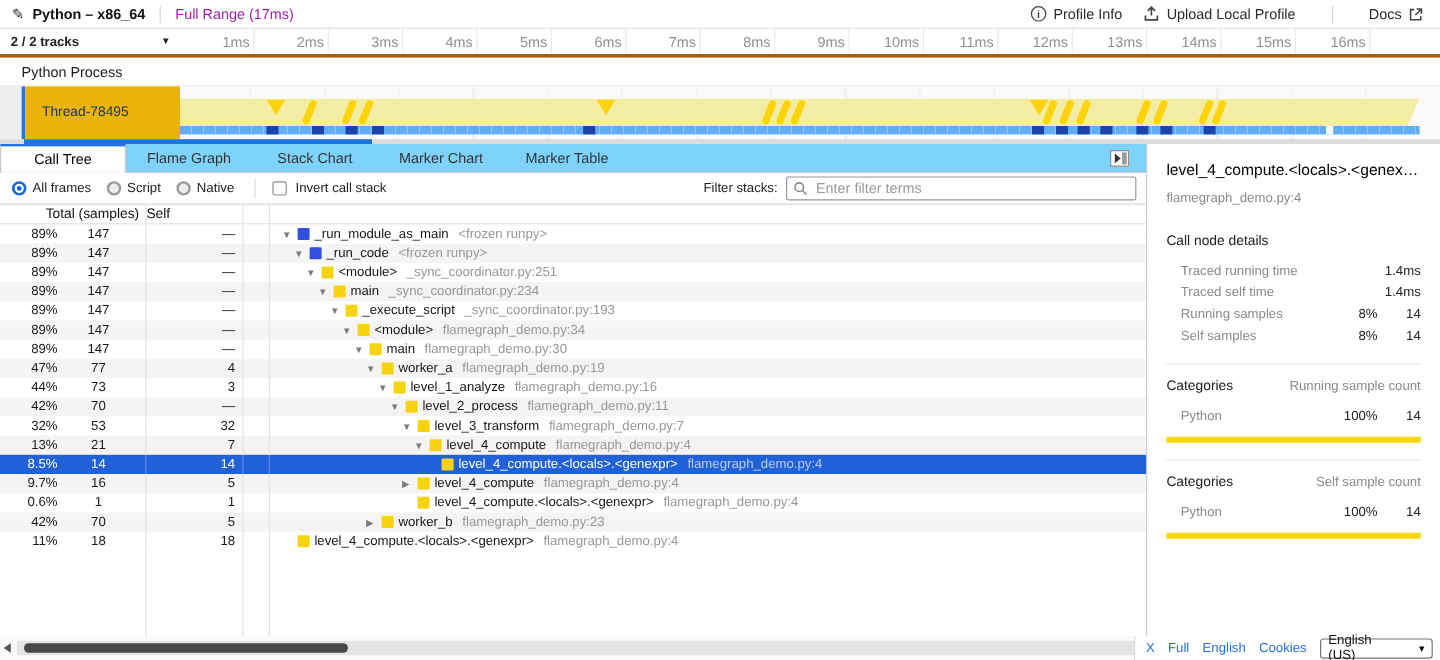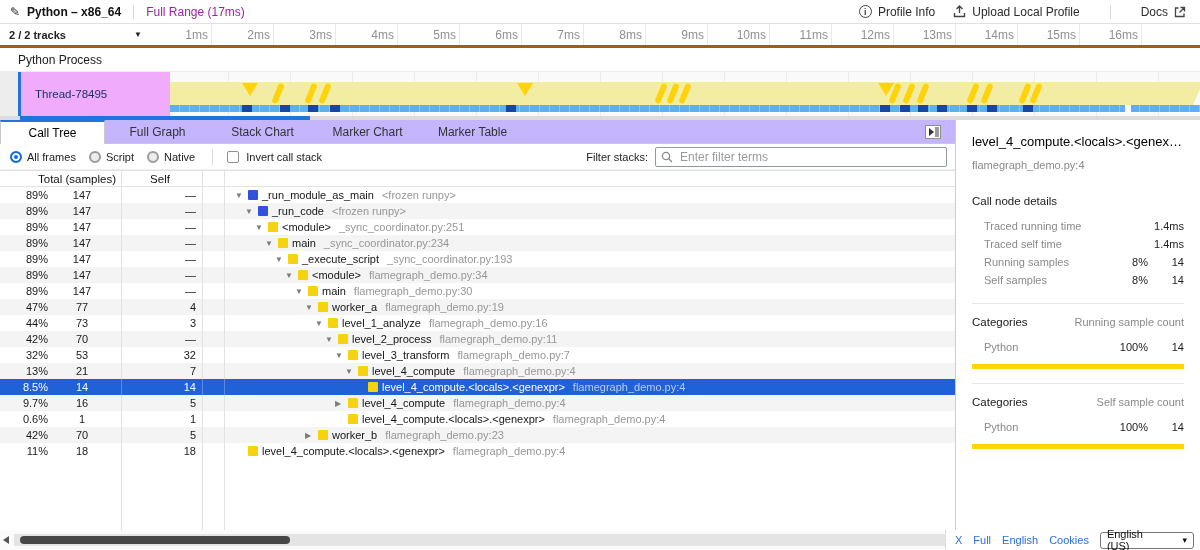--- a/index.html
+++ b/index.html
@@ -21,36 +21,36 @@
   .tracks-btn{width:150px;display:flex;align-items:center;padding-left:9px;font-weight:bold;font-size:11px;color:#222}
   .tracks-btn .dd{margin-left:auto;margin-right:8px;font-size:8px;color:#222}
   .ticks{flex:1;display:flex;overflow:hidden}
   .tick{width:62px;flex:none;border-right:1px solid #e9e9e9;color:#909090;font-size:12px;display:flex;align-items:center;justify-content:flex-end;padding-right:3px}
 
   
   .process-row{height:24px;display:flex;align-items:center;padding-left:18px;border-bottom:1px solid #ececec;font-size:12px;color:#1b1b1b}
   .thread-row{height:44px;display:flex}
   .gutter{width:18px;background:#ededed}
   .accent{width:3px;background:#2074df}
-  .thread-label{width:149px;background:#f0abfc;display:flex;align-items:center;padding-left:14px;font-size:11.5px;color:#15325d}
+  .thread-label{width:129px;background:#eab308;display:flex;align-items:center;padding-left:14px;font-size:11.5px;color:#15325d}
   .canvas{flex:1;position:relative;background:#fafafa;background-image:repeating-linear-gradient(to right,transparent 0 61px,#ececec 61px 62px);background-position:-3px 0}
   .band{position:absolute;left:0;top:10px;width:1033px;height:23px;background:#f2eda2;clip-path:polygon(0 0,100% 0,calc(100% - 10px) 100%,0 100%)}
   .m-tri{position:absolute;top:1px;width:16px;height:13px;background:#ffd30b;clip-path:polygon(0 0,100% 0,50% 100%)}
   .m-sl{position:absolute;top:1px;width:6px;height:21px;background:#ffd30b;border-radius:3px;transform:rotate(22deg)}
   .strip{position:absolute;left:0;top:33px;width:1033px;height:7px;background:repeating-linear-gradient(to right,#5fadf2 0 9px,#8fc6f8 9px 10px)}
   .navy{position:absolute;top:0;width:10px;height:7px;background:#1b44aa}
   .strip-gap{position:absolute;top:0;width:6px;height:7px;background:#fafafa;left:955px}
   .tl-scroll{height:4px;background:#dcdcdc;position:relative}
   .tl-thumb{position:absolute;left:20px;width:290px;height:4px;background:#2074df}
 
   
   .main{display:flex;height:410px}
   .left{width:955px;display:flex;flex-direction:column}
 
-  .tabbar{height:24px;background:#c4b5fd;border-bottom:1px solid #c9c9c9;display:flex;align-items:stretch}
+  .tabbar{height:24px;background:#7dd3fc;border-bottom:1px solid #c9c9c9;display:flex;align-items:stretch}
   .tab{width:105px;display:flex;align-items:center;justify-content:center;font-size:12px;color:#333;cursor:pointer}
   .tab.active{background:#fff;border-top:2px solid #2074df;border-left:1px solid #c9c9c9;border-right:1px solid #c9c9c9;margin-bottom:-1px;color:#000}
   .sb-toggle{margin-left:auto;margin-right:14px;align-self:center;width:16px;height:14px;border:1px solid #8d8d8d;background:#fcfcfc;position:relative;display:flex;align-items:center}
   .sb-toggle .tri{width:0;height:0;border-left:5px solid #333;border-top:4px solid transparent;border-bottom:4px solid transparent;margin-left:3px}
   .sb-toggle .bar{position:absolute;right:1px;top:1px;bottom:1px;width:4px;background:#9a9a9a}
 
   .controls{height:26px;display:flex;align-items:center;padding-left:10px;border-bottom:1px solid #eee}
   .radio{display:flex;align-items:center;margin-right:13px;gap:5px;color:#222}
   .rdot{width:12px;height:12px;border-radius:50%;flex:none}
   .rdot.on{background:#1669d8;border:2px solid #1669d8;box-shadow:inset 0 0 0 2px #fff}
@@ -62,21 +62,21 @@
   .search-wrap{position:relative}
   .search-wrap svg{position:absolute;left:6px;top:4px}
   input.filter{width:292px;height:20px;border:1px solid #8f99a3;border-radius:2px;padding:0 4px 0 24px;font-size:12px;color:#222;font-family:Liberation Sans, sans-serif}
   input.filter::placeholder{color:#9a9a9a}
 
   .content{flex:1;display:flex;flex-direction:column;overflow:hidden}
   .crumb{height:33px;padding:9px 0 0 18px;font-size:11.5px}
 
   .thead{height:17px;display:flex;border-top:1px solid #e3e3e3;border-bottom:1px solid #e3e3e3;font-size:11.5px;color:#111;align-items:center}
   .h1{width:122px;text-align:right;padding-right:5px;border-right:1px solid #e3e3e3;height:100%;line-height:16px}
-  .h2{width:81px;text-align:center;padding-right:4px;border-right:1px solid #e3e3e3;height:100%;line-height:16px}
+  .h2{width:81px;text-align:left;padding-right:4px;border-right:1px solid #e3e3e3;height:100%;line-height:16px}
   .h3{width:22px;border-right:1px solid #e3e3e3;height:100%}
 
   .row{height:16px;display:flex;align-items:stretch;font-size:11px;cursor:default}
   .row.alt{background:#f4f4f4}
   .row.selected{background:#2061d8;color:#fff}
   .c1{width:122px;display:flex;border-right:1px solid #e3e3e3;line-height:16px}
   .c1 .pct{width:48px;text-align:right}
   .c1 .tot{flex:1;text-align:center;padding-right:5px}
   .c2{width:81px;text-align:right;padding-right:6px;border-right:1px solid #e3e3e3;line-height:16px}
   .c3{width:22px;border-right:1px solid #e3e3e3}
@@ -225,21 +225,21 @@
   </div>
   <div class="tl-scroll">
     <div class="tl-thumb"></div>
   </div>
 
   <div class="main">
     <div class="left">
 
       <div class="tabbar" id="tabbar">
           <div class="tab active">Call Tree</div>
-          <div class="tab">Full Graph</div>
+          <div class="tab">Flame Graph</div>
           <div class="tab">Stack Chart</div>
           <div class="tab">Marker Chart</div>
           <div class="tab">Marker Table</div>
           <div class="sb-toggle">
             <span class="tri"></span>
             <span class="bar"></span>
           </div>
         </div>
 
       <div class="controls">

